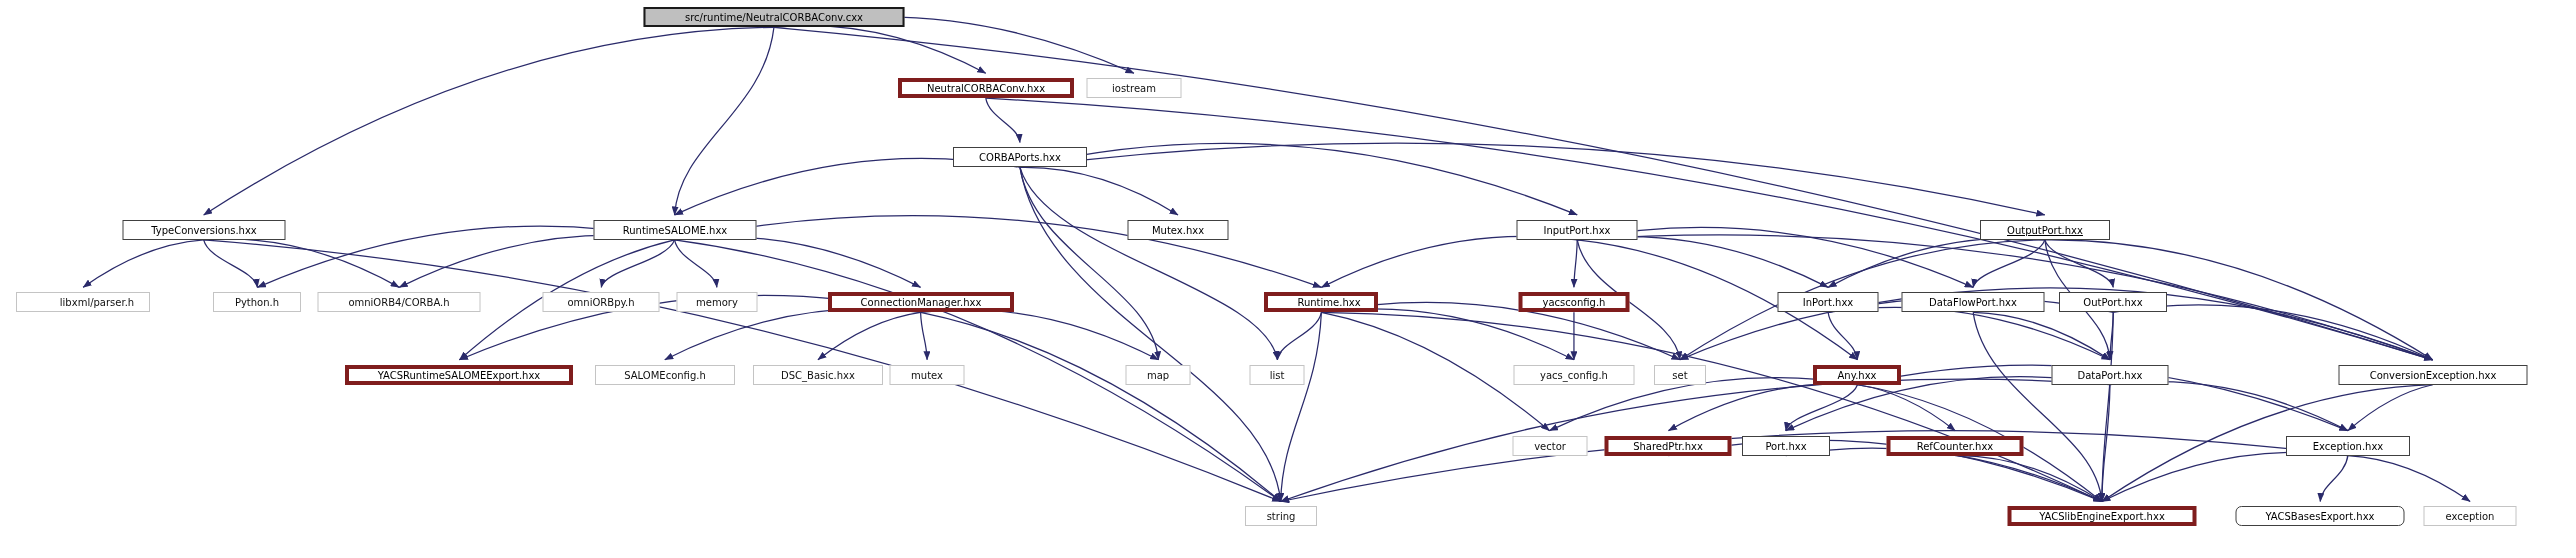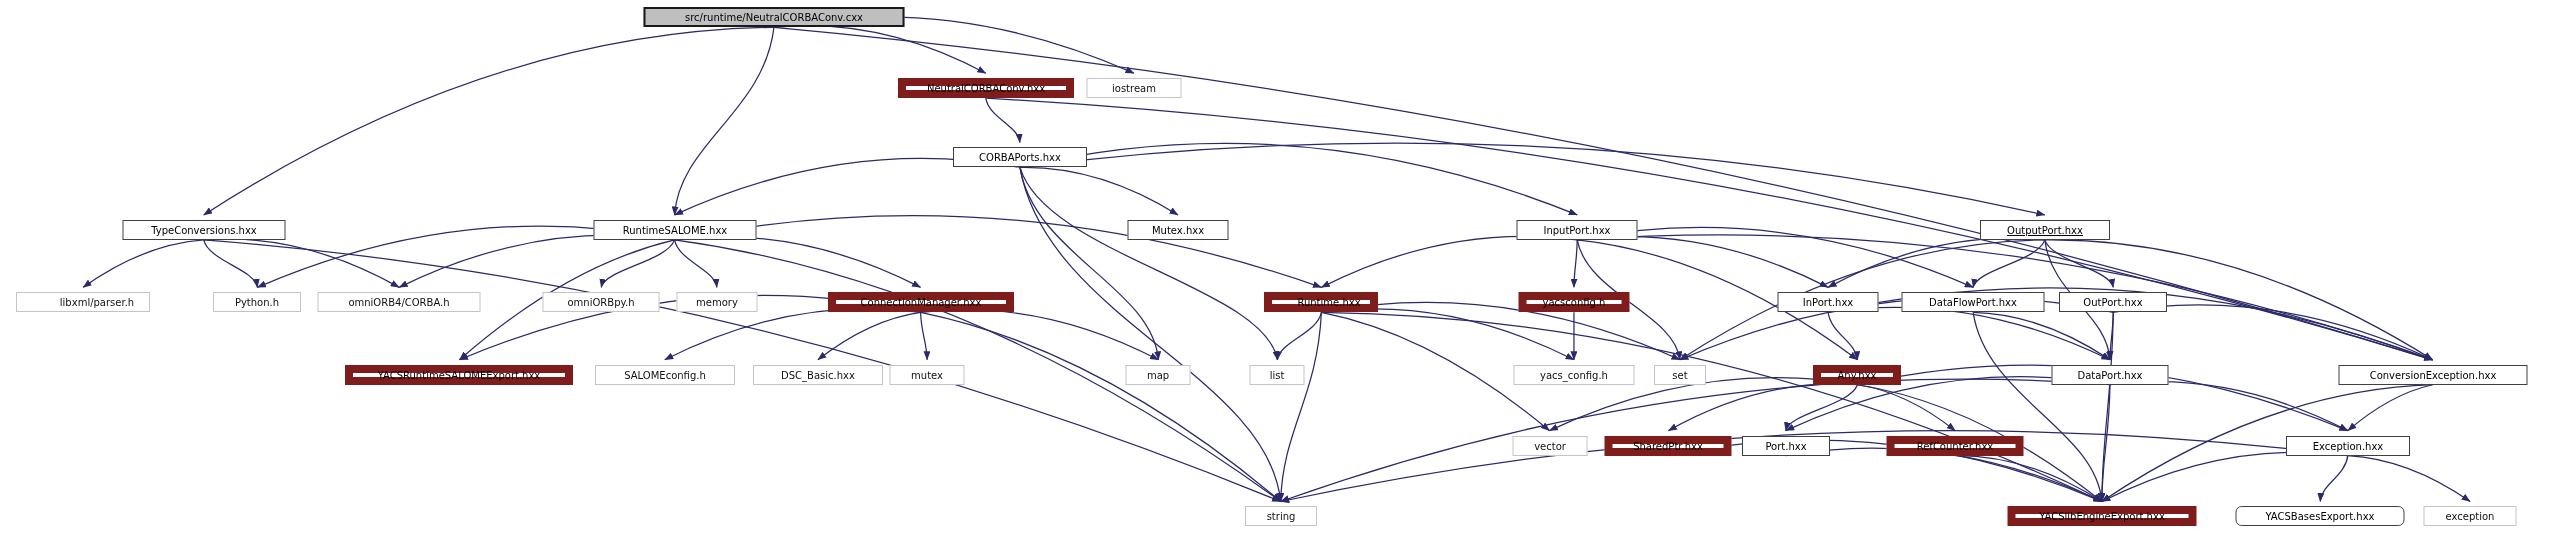--- a/index.html
+++ b/index.html
@@ -4,21 +4,21 @@
 <style>
   html,body{margin:0;padding:0;background:#ffffff;}
   #stage{position:relative;width:2576px;height:559px;background:#ffffff;
          font-family:"DejaVu Sans","Liberation Sans",sans-serif;overflow:hidden;}
   #edges{position:absolute;left:0;top:0;width:2576px;height:559px;}
   .node{position:absolute;box-sizing:border-box;display:flex;align-items:center;
         justify-content:center;white-space:nowrap;height:20px;
         font-size:10px;line-height:11px;color:#000000;background:#ffffff;
         border:1px solid #808080;transform:translate(-50%,-50%);}
   .node.hdr{border:1px solid #404040;}
-  .node.strong{border:8px solid #7f1d1d;}
+  .node.strong{border:4px solid #7f1d1d;}
   .node.root{background:#bfbfbf;border:2px solid #1a1a1a;}
   .node.ext{border:1px solid #c4c4c4;color:#101010;}
 </style>
 </head>
 <body>
 
 <div id="stage">
   <svg id="edges" viewBox="0 0 2581 560" preserveAspectRatio="none">
     <defs>
       <marker id="ah" markerWidth="9" markerHeight="7" refX="8.5" refY="3.5" orient="auto" markerUnits="userSpaceOnUse">

